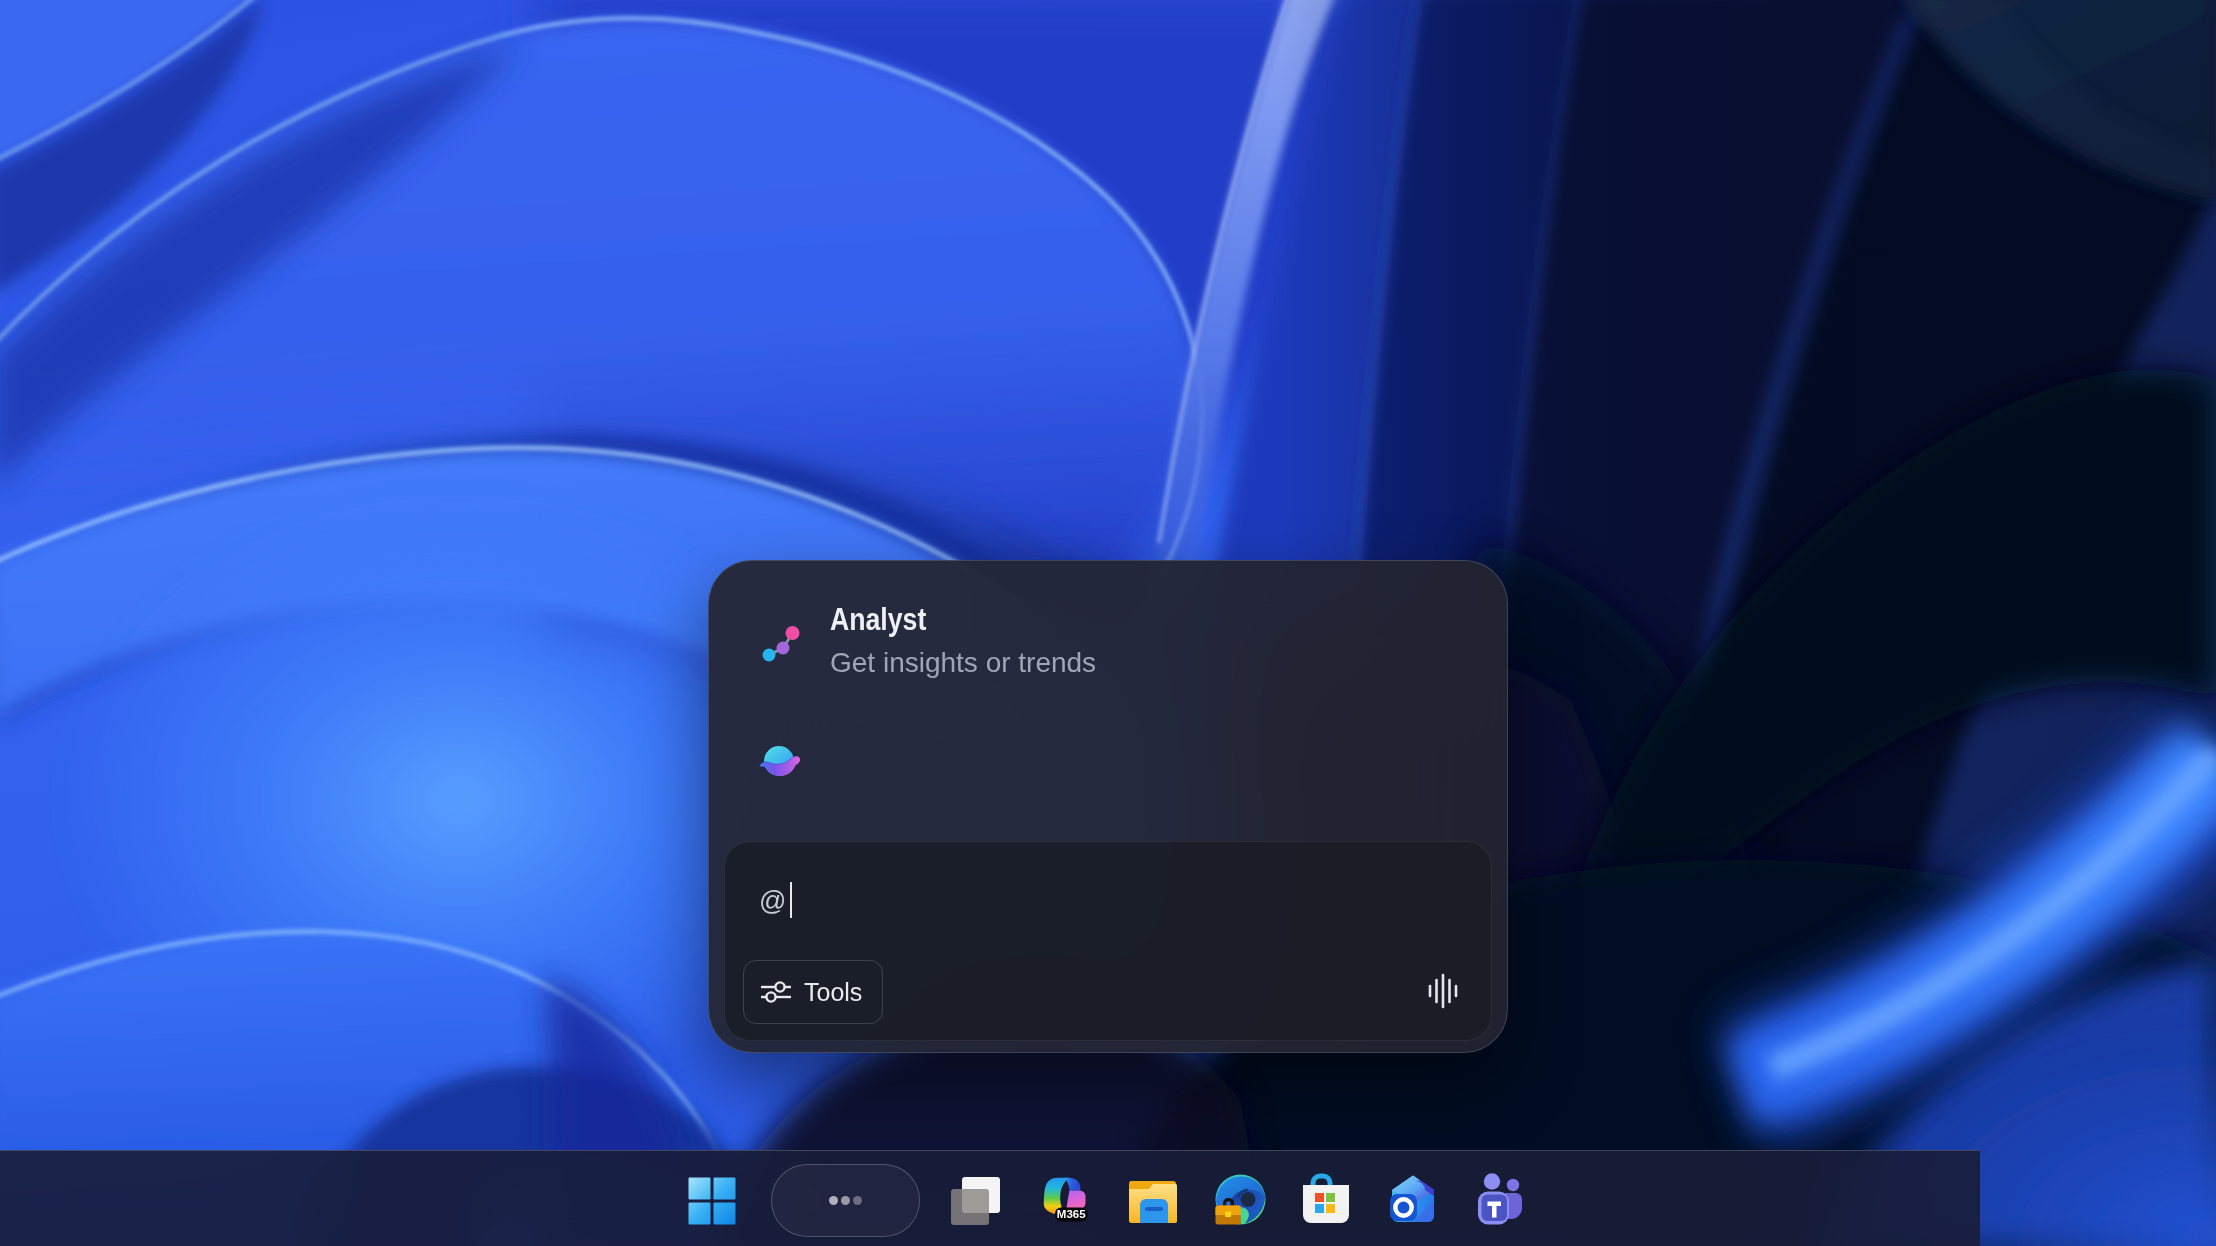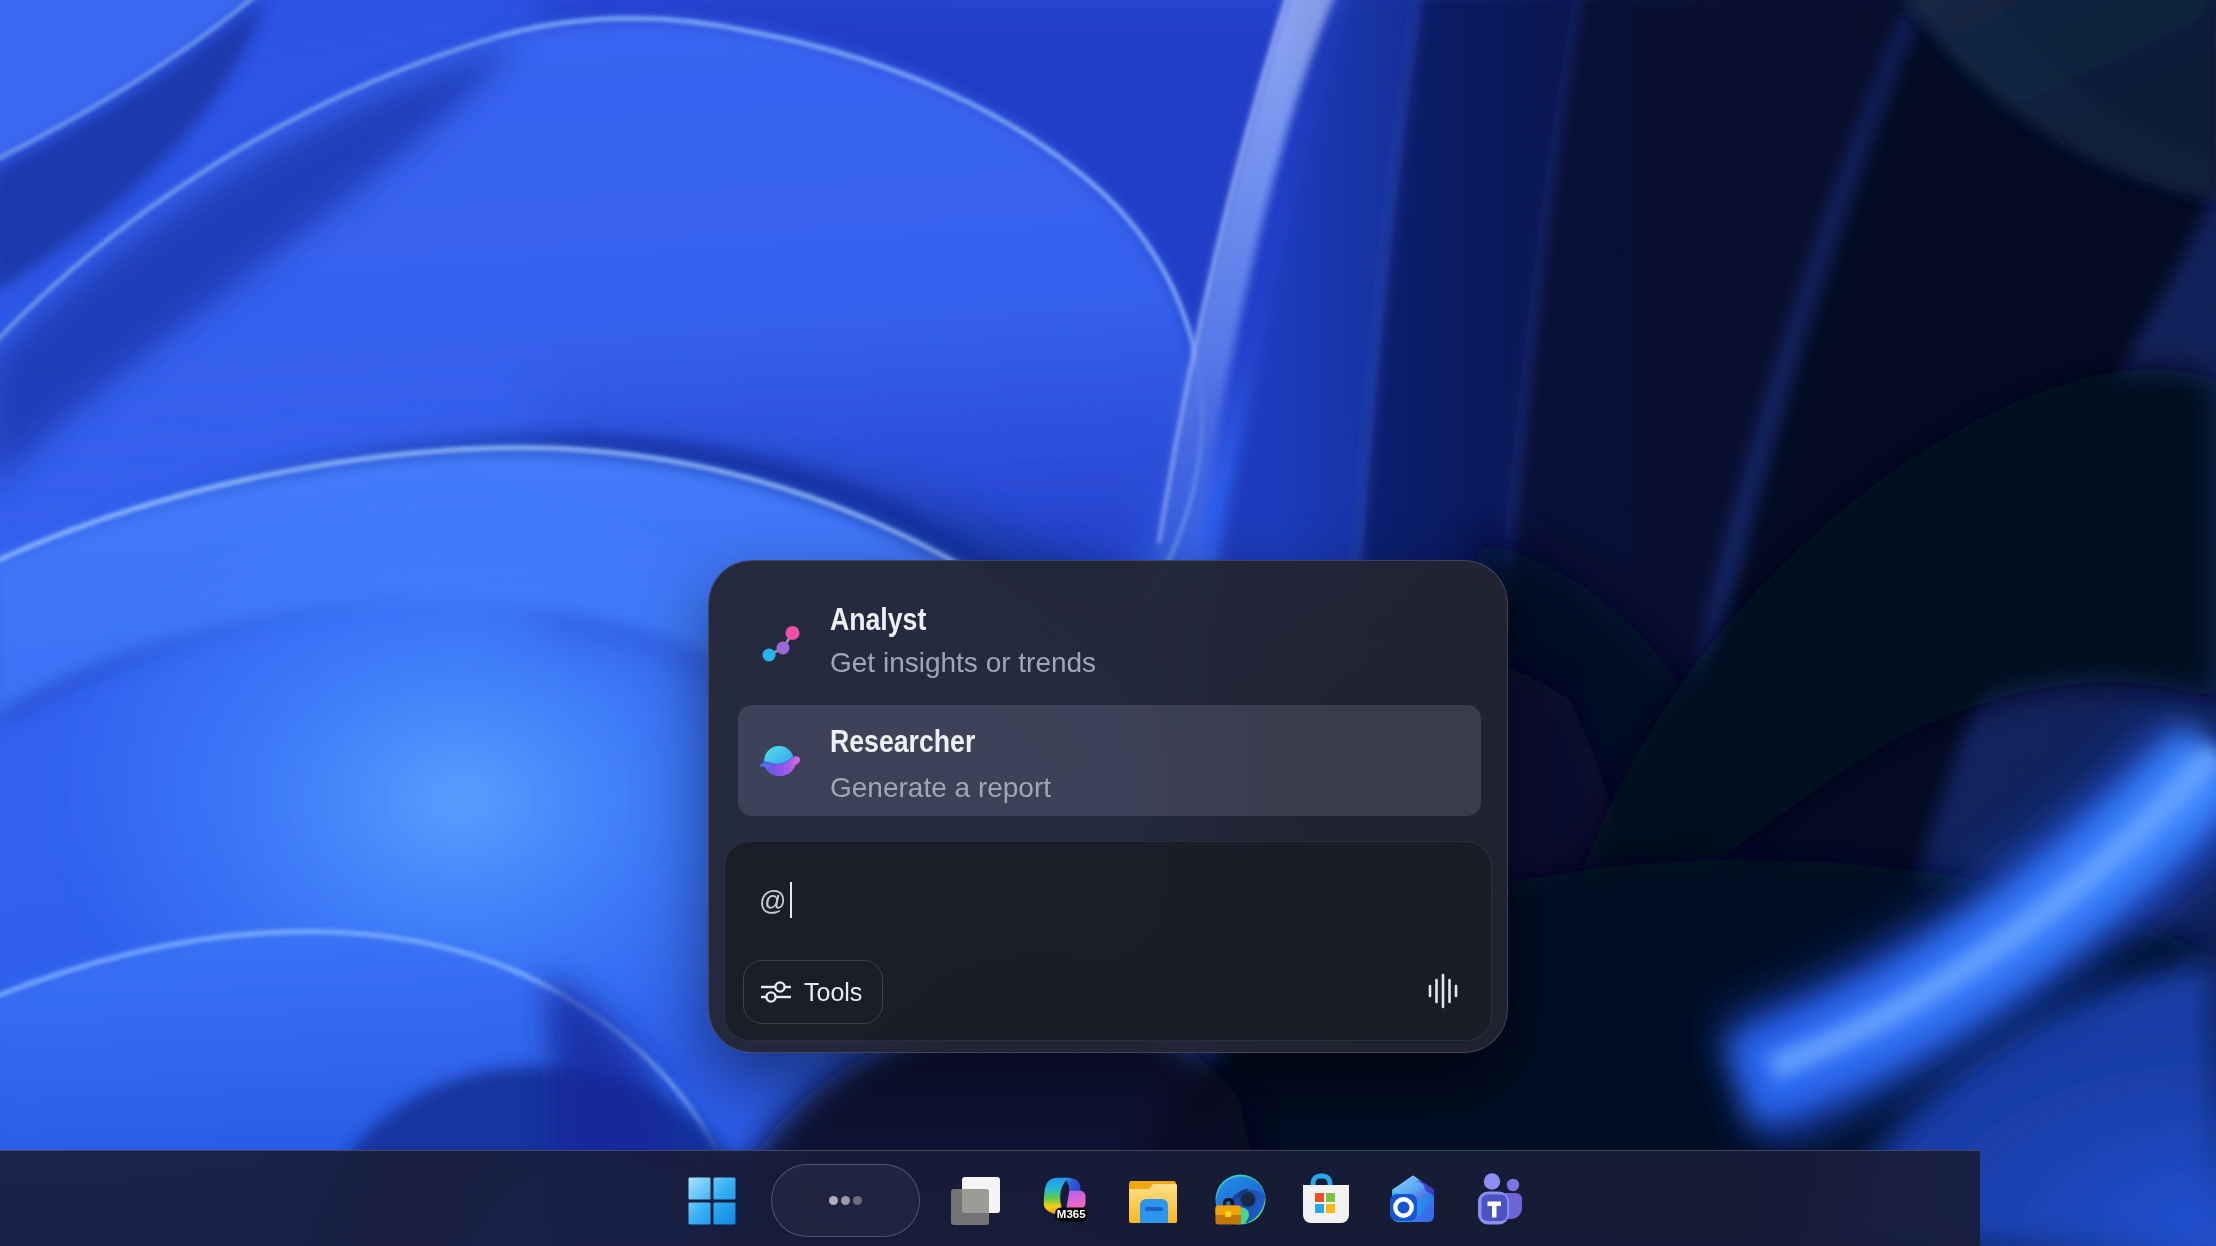--- a/index.html
+++ b/index.html
@@ -12,21 +12,21 @@
     box-shadow:0 30px 70px rgba(0,0,0,0.45);}
   .row-title{font-size:31px;line-height:34px;font-weight:700;color:#eef0f4;transform:scaleX(0.86);transform-origin:left;}
   .row-sub{font-size:28px;line-height:32px;font-weight:400;color:#9fa6b6;}
   #analyst{position:absolute;left:121px;top:42px;} #analyst .row-sub{margin-top:10px;}
   #researcher-hl{position:absolute;left:29px;top:144px;width:743px;height:111px;border-radius:14px;
      background:rgba(202,210,230,0.15);}
   #inputbox{position:absolute;left:15px;top:280px;width:766px;height:198px;border-radius:26px;
      background:rgba(25,28,38,0.88);border:1px solid rgba(255,255,255,0.08);}
   #atline{position:absolute;left:34px;top:40px;font-size:27px;color:#c8ccd6;}
   #cursor{display:inline-block;width:2px;height:36px;background:#e8eaf0;vertical-align:-8px;margin-left:4px;}
-  #toolsbtn{position:absolute;left:18px;top:118px;width:138px;height:62px;border-radius:19px;
+  #toolsbtn{position:absolute;left:18px;top:118px;width:138px;height:62px;border-radius:13px;
      border:1px solid rgba(255,255,255,0.16);display:flex;align-items:center;}
   #toolsbtn span{color:#e8eaee;font-size:25px;margin-left:12px;}
   
   #taskbar{position:absolute;left:0;top:1150px;width:1980px;height:96px;
     background:rgba(24,29,56,0.9);backdrop-filter:blur(40px);
     border-top:1.5px solid rgba(150,150,155,0.35);}
   .tbi{position:absolute;top:0;}
   #pill{position:absolute;left:771px;top:13px;width:147px;height:71px;border-radius:36px;
     border:1.5px solid rgba(200,205,225,0.28);background:rgba(255,255,255,0.045);}
   .dot{position:absolute;top:31px;width:9px;height:9px;border-radius:50%;}
@@ -183,24 +183,20 @@
       <div class="row-title">Analyst</div>
       <div class="row-sub">Get insights or trends</div>
     </div>
     <svg style="position:absolute;left:52px;top:60px" width="44" height="44" viewBox="0 0 44 44">
       <line x1="8" y1="34" x2="22" y2="27" stroke="#8d94a6" stroke-width="2.6"></line>
       <line x1="22" y1="27" x2="31" y2="13" stroke="#8d94a6" stroke-width="2.6"></line>
       <circle cx="8" cy="34" r="6.5" fill="#25b4ec"></circle>
       <circle cx="22" cy="27" r="6.5" fill="#a266dd"></circle>
       <circle cx="31.5" cy="12" r="7" fill="#ee4fa4"></circle>
     </svg>
-    <div id="researcher-hl">
-      <div style="position:absolute;left:92px;top:20px;" class="row-title">Researcher</div>
-      <div style="position:absolute;left:92px;top:67px;" class="row-sub">Generate a report</div>
-    </div>
     <svg style="position:absolute;left:46px;top:176px" width="48" height="48" viewBox="0 0 48 48">
       <defs>
         <linearGradient id="resTop" x1="0.2" y1="0" x2="0.9" y2="0.9">
           <stop offset="0" stop-color="#4edce8"></stop>
           <stop offset="0.55" stop-color="#3fb4ee"></stop>
           <stop offset="1" stop-color="#3f8ff2"></stop>
         </linearGradient>
         <linearGradient id="resBot" x1="0" y1="0" x2="1" y2="0">
           <stop offset="0" stop-color="#3f7df0"></stop>
           <stop offset="0.35" stop-color="#7a53ea"></stop>

